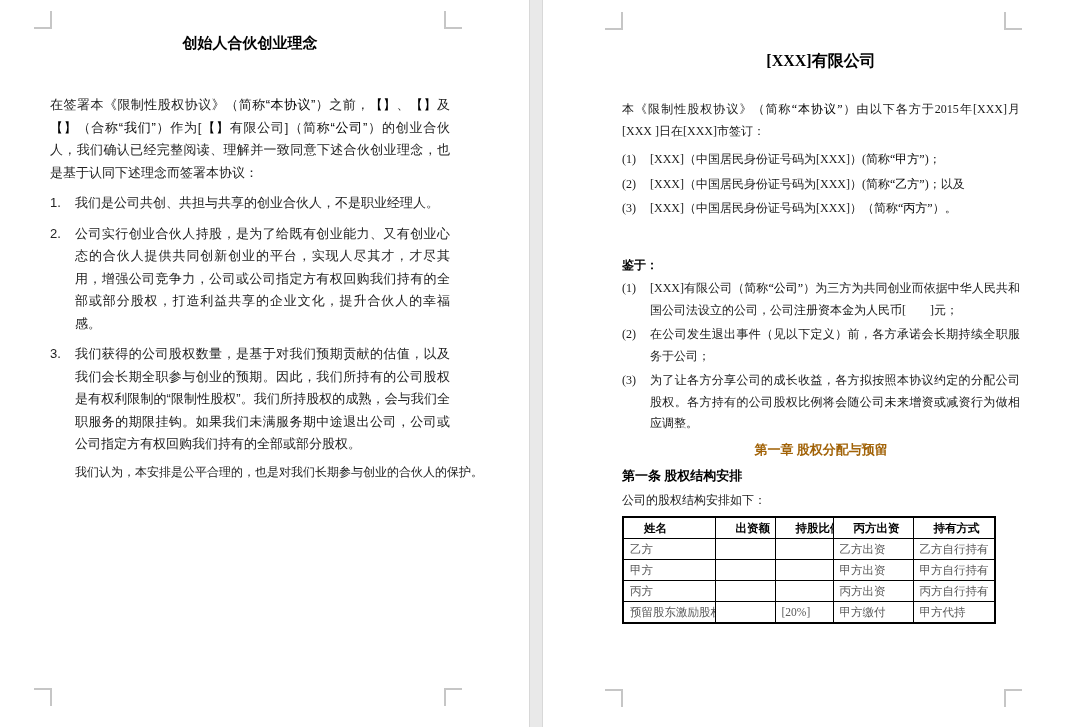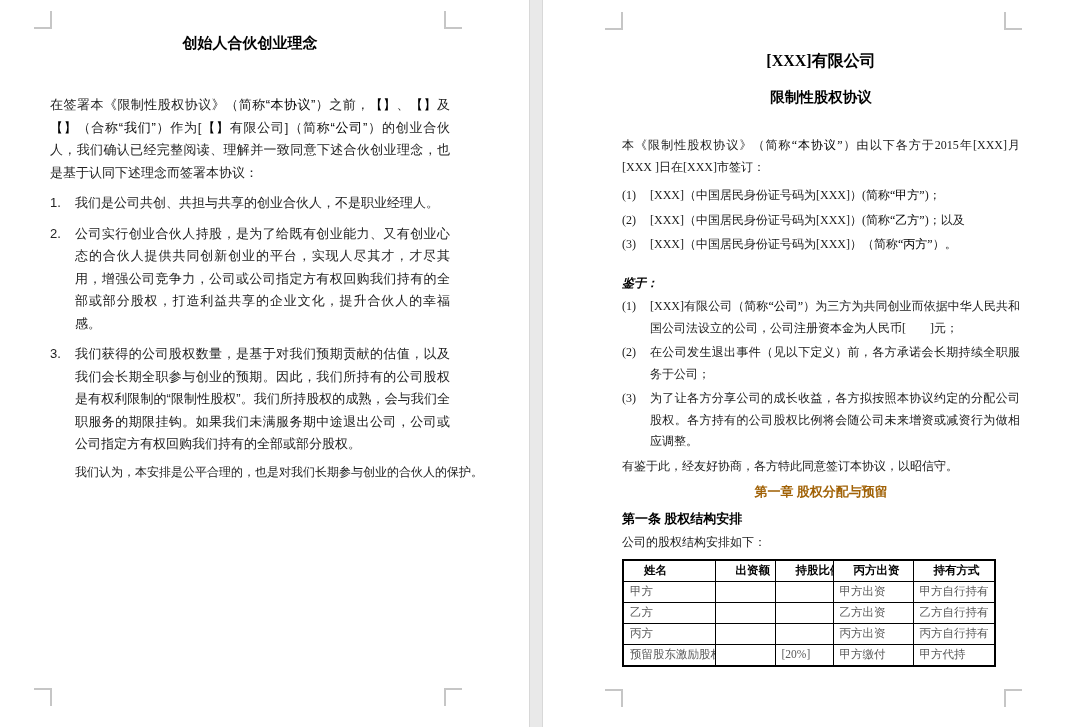--- a/index.html
+++ b/index.html
@@ -38,21 +38,21 @@
           text-align:justify;font-family:"Liberation Serif",serif;color:#1a1a1a;}
   .text-r .t1{font-size:16px;line-height:22px;font-weight:bold;text-align:center;margin:0;color:#000;}
   .text-r .t2{font-size:14.5px;line-height:22px;font-weight:bold;text-align:center;margin:14px 0 0;color:#000;}
   .intro-r{margin:27px 0 0;}
   .parties{margin:7px 0 0;}
   .parties .li-r{margin:0 0 3px;}
   .li-r{display:flex;}
   .li-r .num{flex:0 0 28px;}
   .li-r .txt{flex:1 1 auto;text-align:justify;}
   .note{margin:0;}
-  .whereas-label{margin:17px 0 0;font-weight:bold;color:#000;font-style:italic;}
+  .whereas-label{margin:35px 0 0;font-weight:bold;color:#000;}
   .whereas{margin:2px 0 0;}
   .whereas .li-r{margin:0 0 3px;}
   .therefore{margin:1px 0 0;}
   .chapter{margin:4px 0 0;font-size:13px;font-weight:bold;text-align:center;color:#a16207;}
   .article{margin:5px 0 0;font-size:13px;font-weight:bold;text-align:left;color:#000;}
   .table-intro{margin:3px 0 0;}
   table.equity{border-collapse:collapse;table-layout:fixed;width:372px;margin:5px 0 0;
                border:2px solid var(--table-border,#000);font-size:11.5px;line-height:15px;}
   table.equity th,table.equity td{border:1px solid var(--table-border,#000);height:18px;
                padding:1px 2px 1px 6px;text-align:left;vertical-align:middle;
@@ -96,21 +96,20 @@
   <div class="divider"></div>
 
   <section class="page page-r">
     <span class="cm tl"></span>
     <span class="cm tr"></span>
     <span class="cm bl"></span>
     <span class="cm br"></span>
 
     <div class="text-r">
       <h2 class="t1">[XXX]有限公司</h2>
-      <h2 class="t2">限制性股权协议</h2>
 
       <p class="intro-r"><span>本《限制性股权协议》（简称</span><span class="b">“本协议”</span><span>）由以下各方于2015年[XXX]月[XXX ]日在[XXX]市签订：</span></p>
 
       <div class="parties">
         <div class="li-r">
           <span class="num">(1)</span>
           <span class="txt"><span>[XXX]（中国居民身份证号码为[XXX]）(简称</span><span class="b">“甲方”</span><span>)；</span></span>
         </div>
         <div class="li-r">
           <span class="num">(2)</span>
@@ -133,21 +132,20 @@
         <div class="li-r">
           <span class="num">(2)</span>
           <span class="txt"><span>在公司发生退出事件（见以下定义）前，各方承诺会长期持续全职服务于公司；</span></span>
         </div>
         <div class="li-r">
           <span class="num">(3)</span>
           <span class="txt"><span>为了让各方分享公司的成长收益，各方拟按照本协议约定的分配公司股权。各方持有的公司股权比例将会随公司未来增资或减资行为做相应调整。</span></span>
         </div>
       </div>
 
-      <p class="therefore">有鉴于此，经友好协商，各方特此同意签订本协议，以昭信守。</p>
 
       <h3 class="chapter">第一章 股权分配与预留</h3>
       <h4 class="article">第一条 股权结构安排</h4>
       <p class="table-intro">公司的股权结构安排如下：</p>
 
       <table class="equity">
         <colgroup>
           <col style="width:92px">
             <col style="width:60px">
             <col style="width:58px">
@@ -158,32 +156,32 @@
           <tr>
             <th>姓名</th>
             <th>出资额</th>
             <th>持股比例</th>
             <th>丙方出资</th>
             <th>持有方式</th>
           </tr>
         </thead>
         <tbody>
           <tr>
+            <td>乙方</td>
+            <td></td>
+            <td></td>
+            <td>乙方出资</td>
+            <td>乙方自行持有</td>
+          </tr>
+          <tr>
             <td>甲方</td>
             <td></td>
             <td></td>
             <td>甲方出资</td>
             <td>甲方自行持有</td>
-          </tr>
-          <tr>
-            <td>乙方</td>
-            <td></td>
-            <td></td>
-            <td>乙方出资</td>
-            <td>乙方自行持有</td>
           </tr>
           <tr>
             <td>丙方</td>
             <td></td>
             <td></td>
             <td>丙方出资</td>
             <td>丙方自行持有</td>
           </tr>
           <tr>
             <td>预留股东激励股权</td>

